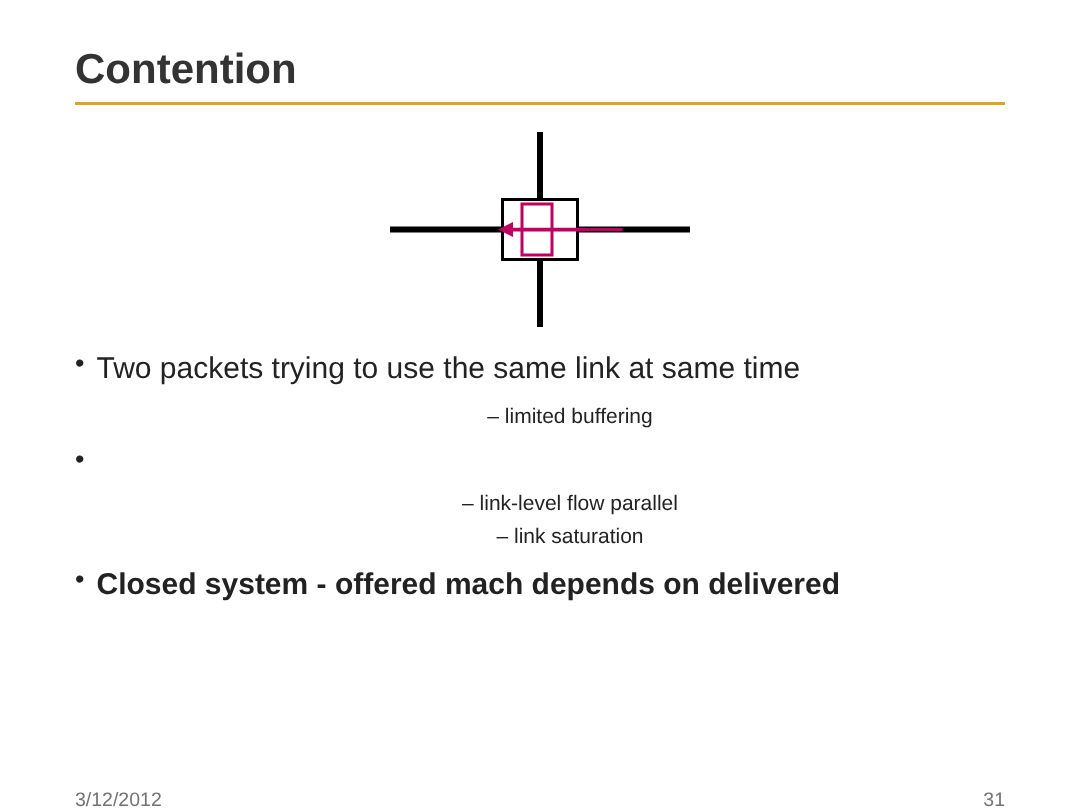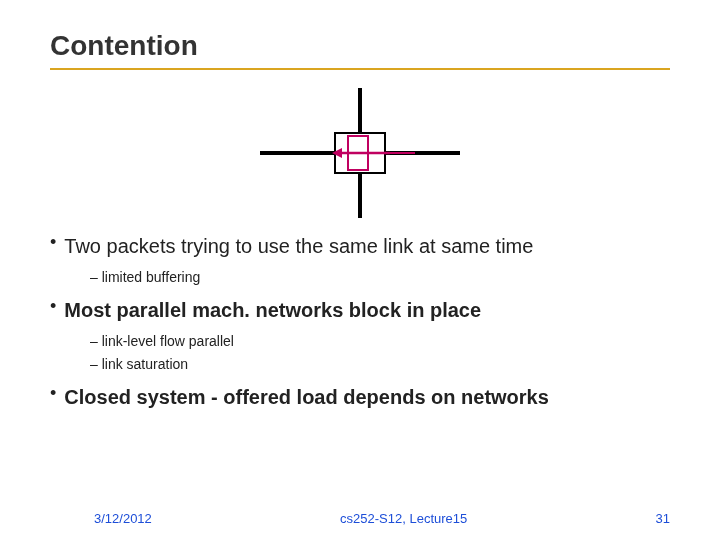--- a/index.html
+++ b/index.html
@@ -69,43 +69,43 @@
       font-weight: normal;
     }
 
     .bullet-main .text.bold {
       font-weight: bold;
     }
 
     .sub-bullets {
       margin-left: 40px;
       margin-bottom: 6px;
+      text-align: center;
     }
 
     .sub-bullet {
       font-size: 14px;
       color: #222;
       line-height: 1.6;
     }
 
     .sub-bullet::before {
       content: '– ';
     }
 
     
     .footer {
       position: absolute;
-      bottom: 14px;
+      bottom: 0;
       left: 50px;
       right: 50px;
       display: flex;
       justify-content: space-between;
       font-size: 13px;
-      color: #1d4ed8;
-      margin-left: 44px;
+      color: #737373;
     }
   </style>
 </head>
 <body>
 
 <div class="slide">
   <div class="title">Contention</div>
   <div class="title-underline"></div>
 
   <div class="diagram">
@@ -134,32 +134,30 @@
     <div class="bullet-main">
       <span class="dot">•</span>
       <span class="text">Two packets trying to use the same link at same time</span>
     </div>
     <div class="sub-bullets">
       <div class="sub-bullet">limited buffering</div>
     </div>
 
     <div class="bullet-main">
       <span class="dot">•</span>
-      <span class="text bold">Most parallel mach. networks block in place</span>
     </div>
     <div class="sub-bullets">
       <div class="sub-bullet">link-level flow parallel</div>
       <div class="sub-bullet">link saturation</div>
     </div>
 
     <div class="bullet-main">
       <span class="dot">•</span>
-      <span class="text bold">Closed system - offered load depends on networks</span>
+      <span class="text bold">Closed system - offered mach depends on delivered</span>
     </div>
 
   </div>
 
   <div class="footer">
     <span>3/12/2012</span>
-    <span>cs252-S12, Lecture15</span>
     <span>31</span>
   </div>
 </div>
 
 </body></html>

